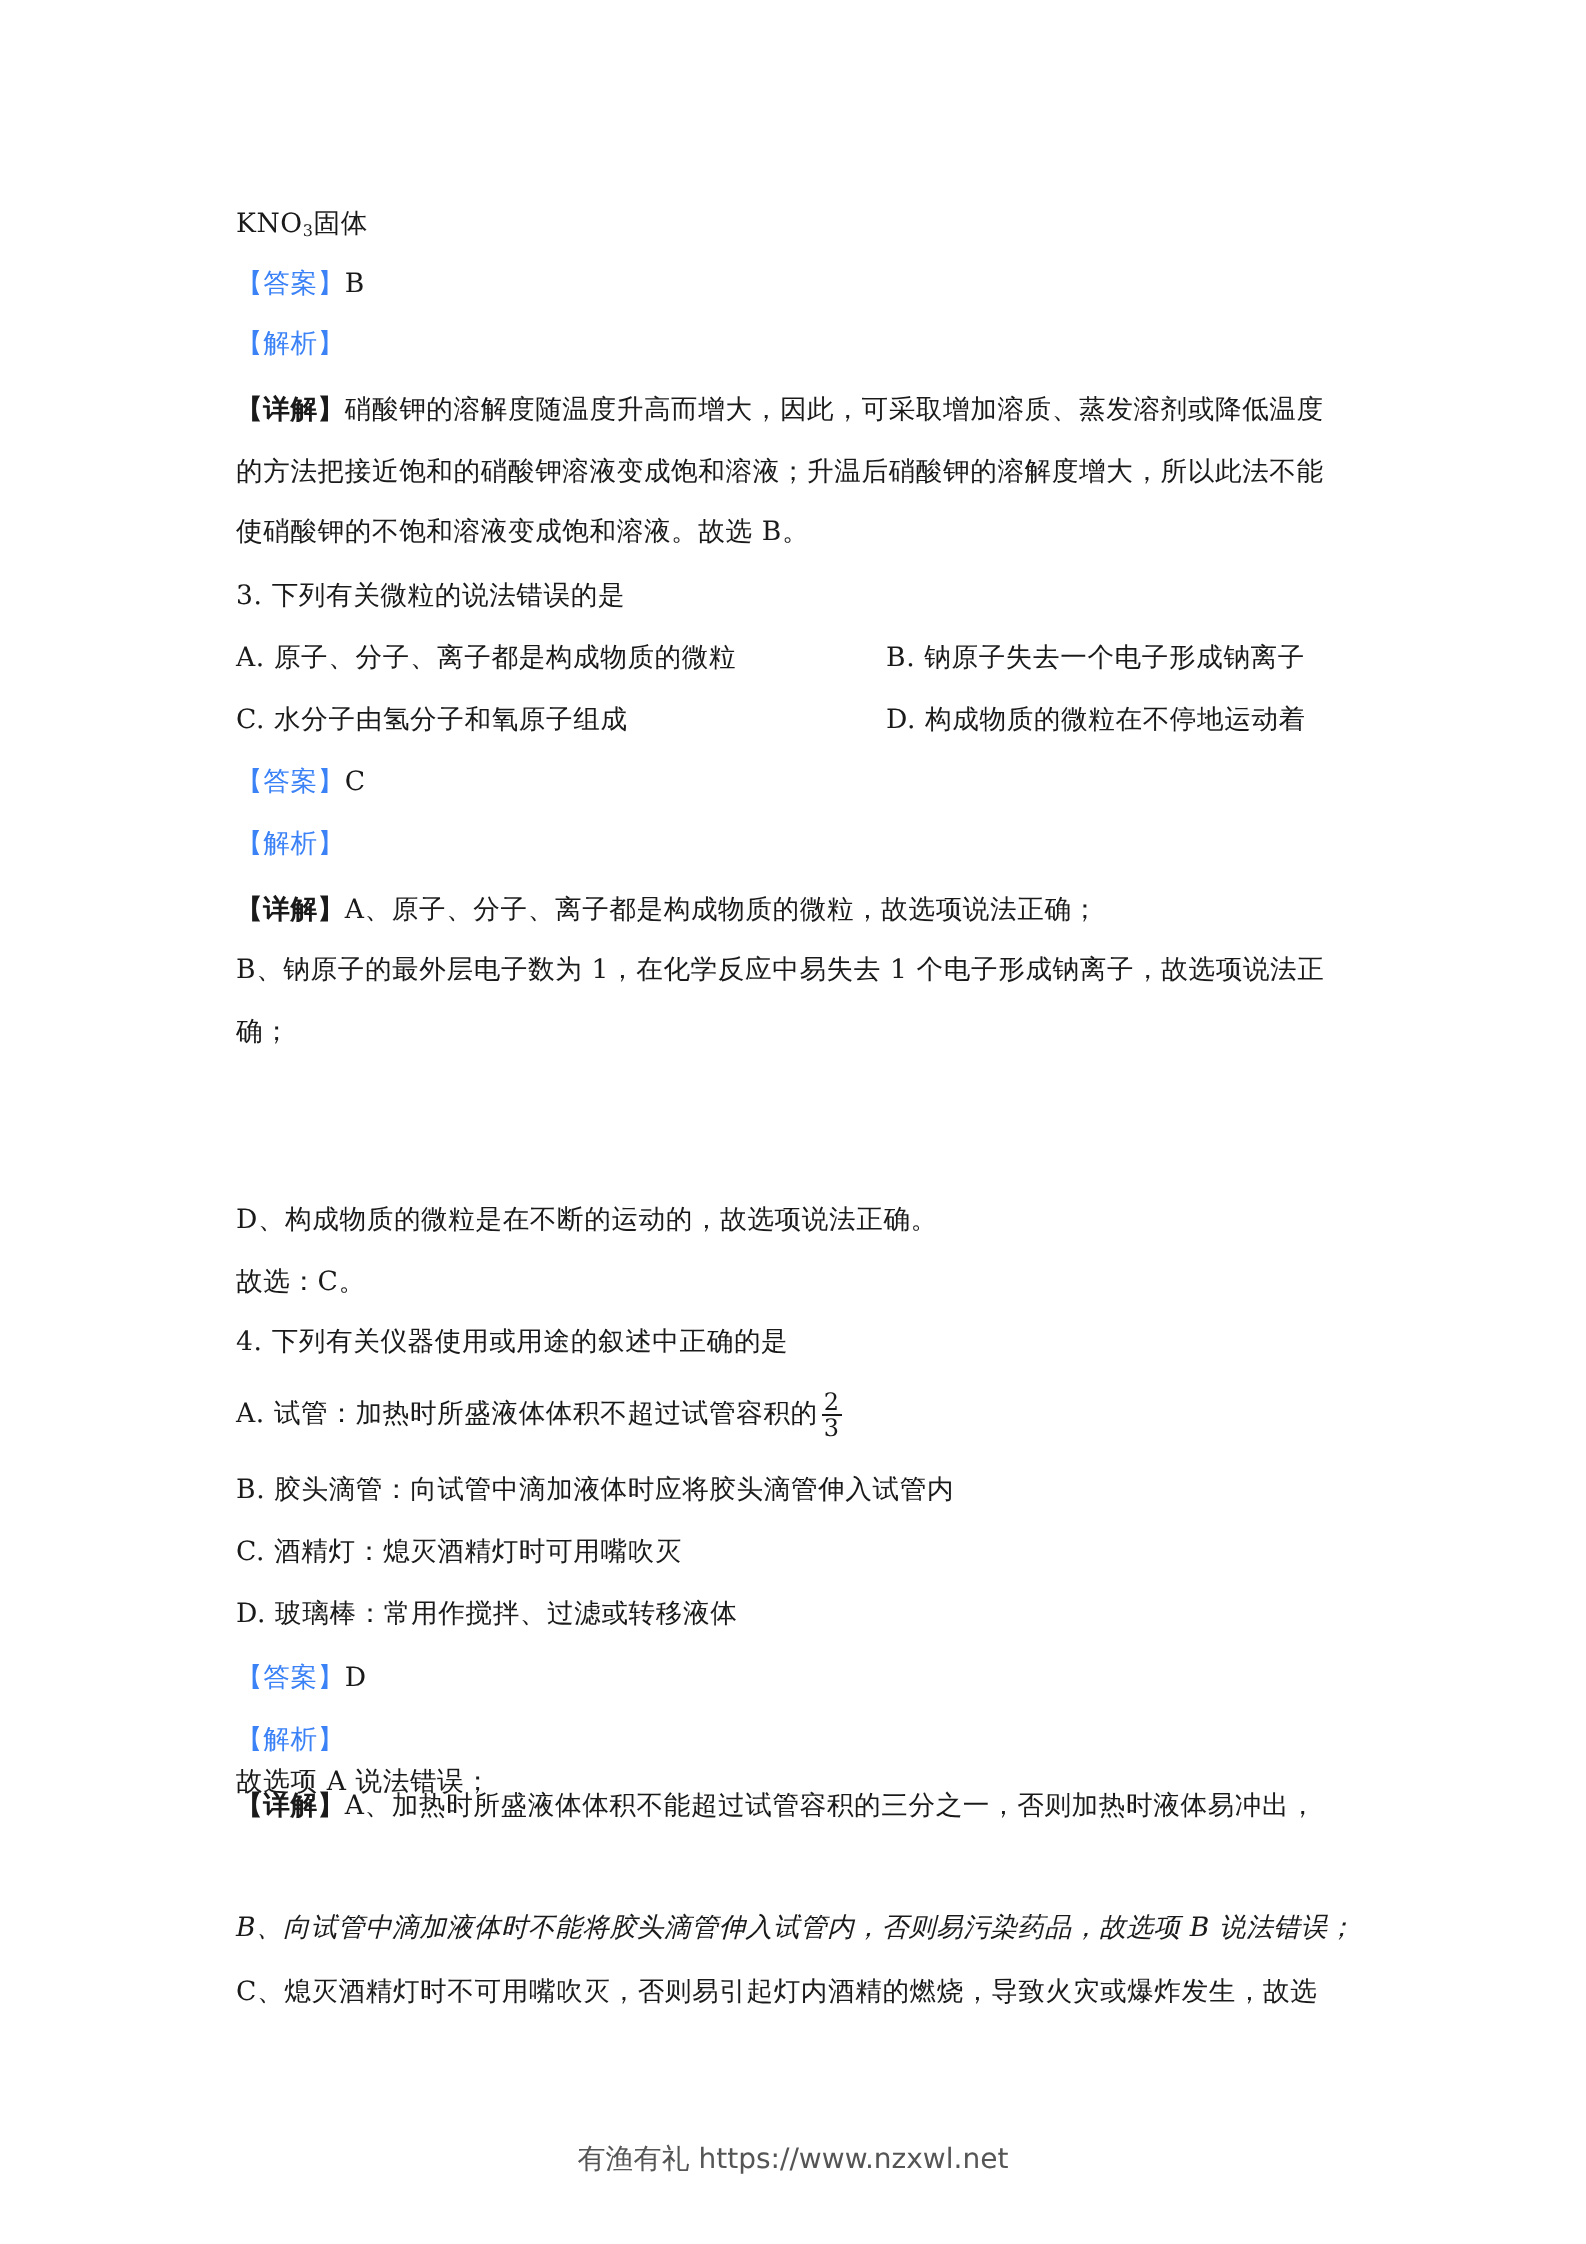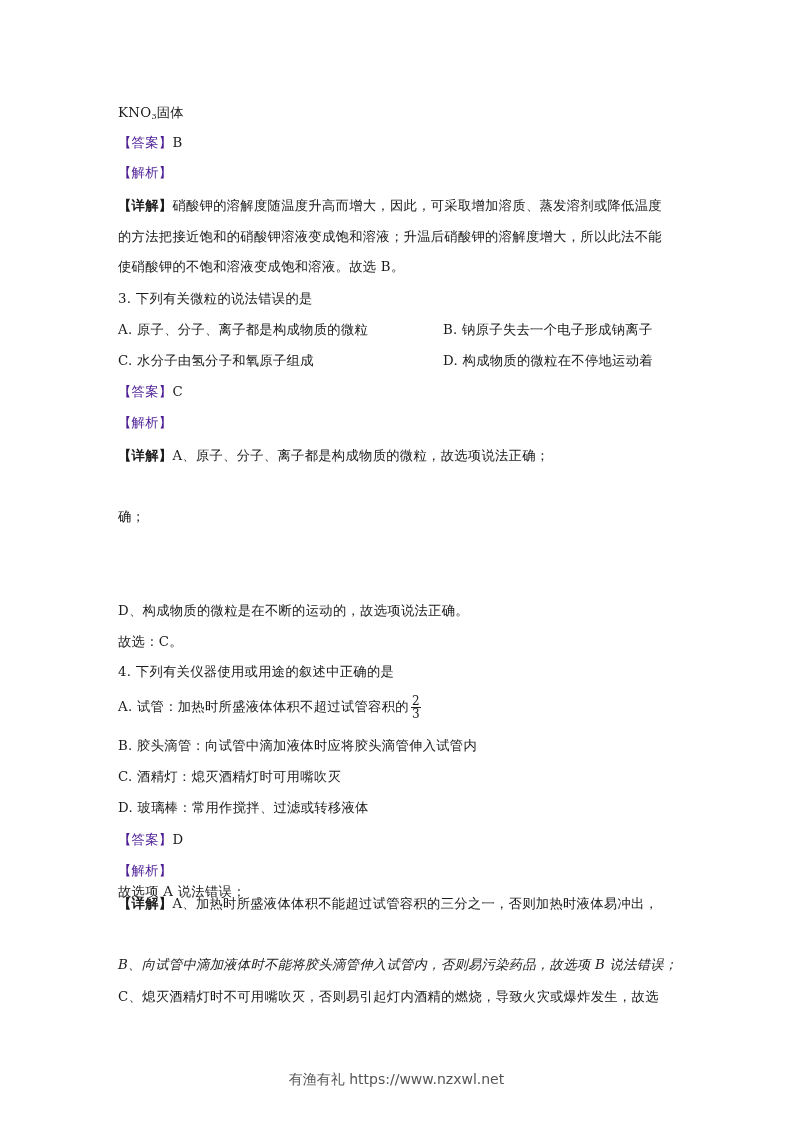--- a/index.html
+++ b/index.html
@@ -1,20 +1,20 @@
 <!DOCTYPE html>
 <html><head>
 <meta charset="utf-8">
 <style>
   html, body { margin: 0; padding: 0; background: #ffffff; }
   body { width: 793px; height: 1122px; position: relative; overflow: hidden;
          font-family: "DejaVu Serif", "Liberation Serif", serif; color: #1a1a1a; }
   .page { position: absolute; left: 0; top: 0; width: 793px; height: 1122px; }
   .line { position: absolute; left: 118px; font-size: 13.3px; line-height: 18px; white-space: nowrap; letter-spacing: 0.3px; }
-  .label { color: #4c1d95; }
+  .label { color: #3b82f6; }
   .bold-bracket { font-weight: bold; }
   .sub { font-size: 8px; vertical-align: -2px; }
   .opt-right { position: absolute; left: 443px; }
   .frac { display: inline-block; vertical-align: middle; text-align: center; font-size: 12px; line-height: 12px; margin-left: 2px; }
   .frac .num { display: block; border-bottom: 1px solid #1a1a1a; padding: 0 1px; }
   .frac .den { display: block; }
   .footer { position: absolute; left: 0; width: 793px; top: 1071px; text-align: center;
             font-family: "DejaVu Sans", "Liberation Sans", sans-serif; font-size: 14px; color: #555555; }
 </style>
 </head>
@@ -45,20 +45,21 @@
   <div class="line opt-right" style="top:352px;">D.  构成物质的微粒在不停地运动着</div>
   <div class="line" style="top:383px;">
     <span class="label">【答案】</span><span>C</span>
   </div>
   <div class="line" style="top:414px;">
     <span class="label">【解析】</span>
   </div>
   <div class="line" style="top:447px;">
     <span class="bold-bracket">【详解】</span><span>A、原子、分子、离子都是构成物质的微粒，故选项说法正确；</span>
   </div>
+  <div class="line" style="top:477px;">B、钠原子的最外层电子数为 1，在化学反应中易失去 1 个电子形成钠离子，故选项说法正</div>
   <div class="line" style="top:508px;">确；</div>
   <div class="line" style="top:602px;">D、构成物质的微粒是在不断的运动的，故选项说法正确。</div>
   <div class="line" style="top:633px;">故选：C。</div>
 
   <div class="line" style="top:663px;">4.  下列有关仪器使用或用途的叙述中正确的是</div>
   <div class="line" style="top:695px;">
     <span>A.  试管：加热时所盛液体体积不超过试管容积的</span><span class="frac"><span class="num">2</span><span class="den">3</span></span>
   </div>
   <div class="line" style="top:737px;">B.  胶头滴管：向试管中滴加液体时应将胶头滴管伸入试管内</div>
   <div class="line" style="top:768px;">C.  酒精灯：熄灭酒精灯时可用嘴吹灭</div>

